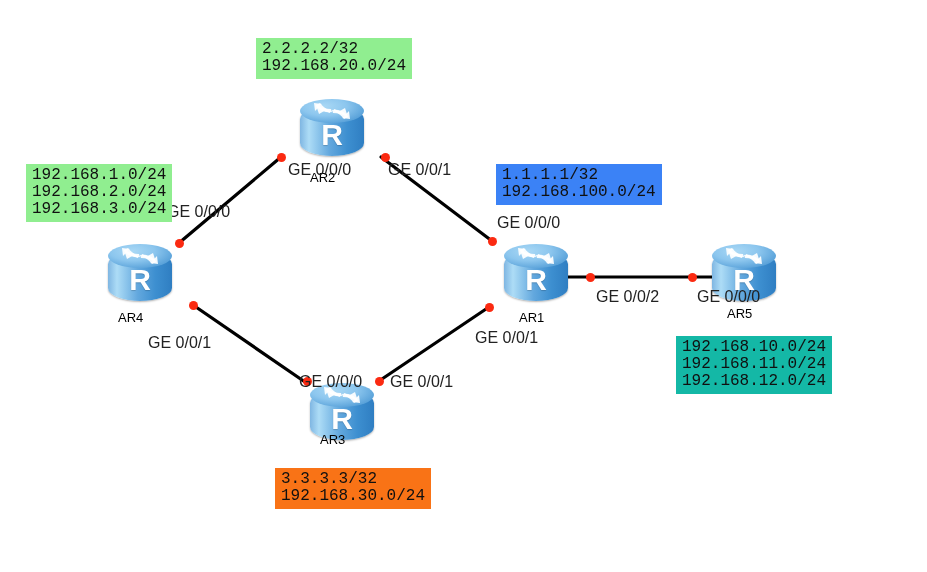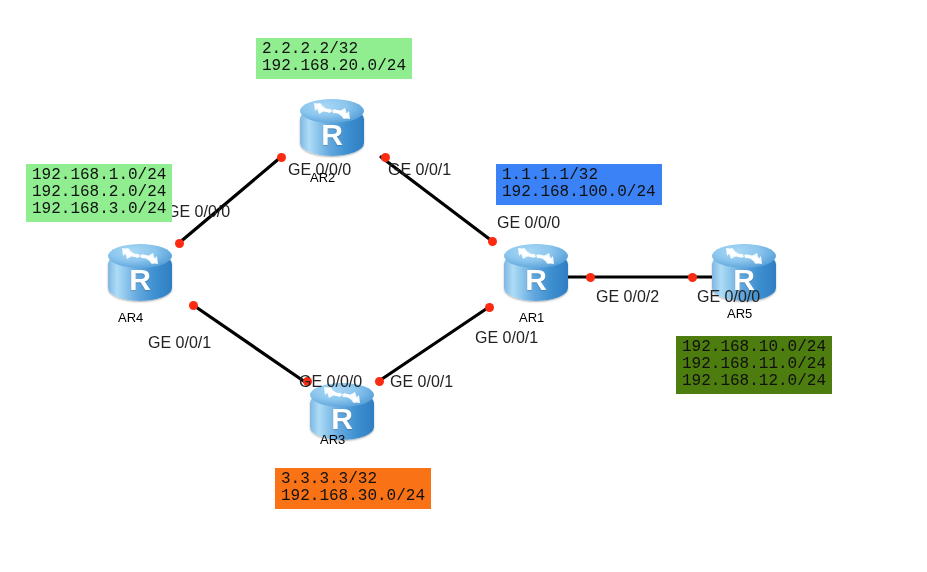--- a/index.html
+++ b/index.html
@@ -217,17 +217,17 @@
       <div class="iface" style="left: 475px; top: 329px;">GE 0/0/1</div>
       <div class="iface" style="left: 299px; top: 373px;">GE 0/0/0</div>
       <div class="iface" style="left: 390px; top: 373px;">GE 0/0/1</div>
       <div class="iface" style="left: 596px; top: 288px;">GE 0/0/2</div>
       <div class="iface" style="left: 697px; top: 288px;">GE 0/0/0</div>
     </div>
   <div id="note-layer">
       <div class="note" style="left: 256px; top: 38px; background: rgb(144, 238, 144);"><div>2.2.2.2/32</div><div>192.168.20.0/24</div></div>
       <div class="note" style="left: 26px; top: 164px; background: rgb(144, 238, 144); text-align: center;"><div>192.168.1.0/24</div><div>192.168.2.0/24</div><div>192.168.3.0/24</div></div>
       <div class="note" style="left: 496px; top: 164px; background: #3b82f6;"><div>1.1.1.1/32</div><div>192.168.100.0/24</div></div>
-      <div class="note" style="left: 676px; top: 336px; background: #4d7c0f;"><div>192.168.10.0/24</div><div>192.168.11.0/24</div><div>192.168.12.0/24</div></div>
+      <div class="note" style="left: 676px; top: 336px; background: #14b8a6;"><div>192.168.10.0/24</div><div>192.168.11.0/24</div><div>192.168.12.0/24</div></div>
       <div class="note" style="left: 275px; top: 468px; background: #f97316;"><div>3.3.3.3/32</div><div>192.168.30.0/24</div></div>
     </div>
 
 </div>
 
 </body></html>

